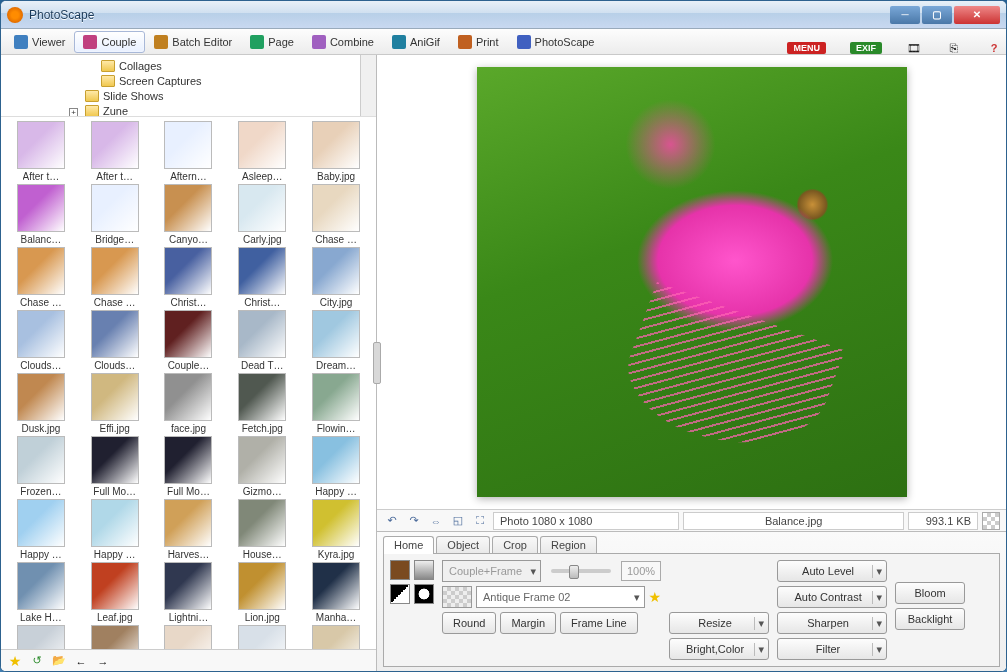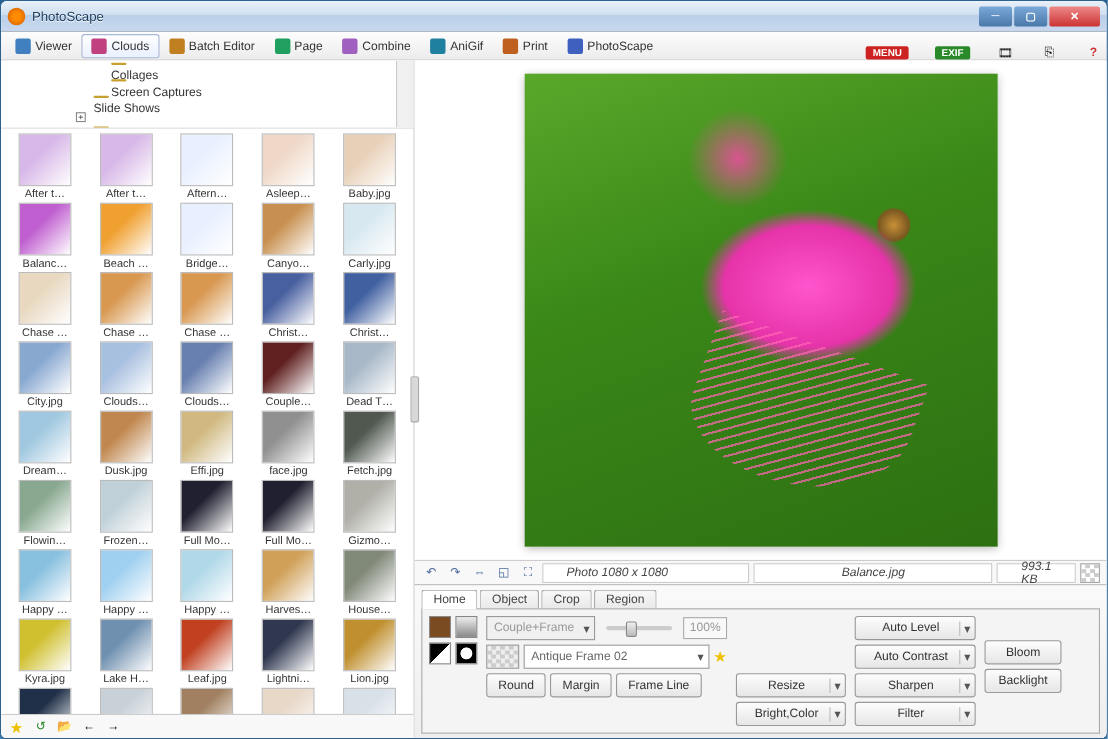--- a/index.html
+++ b/index.html
@@ -22,21 +22,21 @@
 .right-icons { display: flex; gap: 24px; align-items: center; margin-top: 13px; }
 .badge { padding: 1px 6px; border-radius: 2px; font-size: 9px; font-weight: bold; color: #fff; }
 .badge.menu { background: #c22; }
 .badge.exif { background: #2a8a2a; }
 .small-icon { width: 16px; height: 16px; display: flex; align-items: center; justify-content: center; cursor: pointer; }
 
 .content { flex: 1; display: flex; background: #fff; overflow: hidden; }
 .left-panel { width: 376px; display: flex; flex-direction: column; border-right: 1px solid #bbb; }
 .tree { height: 62px; overflow: hidden; padding: 2px 4px; border-bottom: 1px solid #ddd; position: relative; }
 .tree-scroll { position: absolute; right: 0; top: 0; bottom: 0; width: 16px; background: #f0f0f0; border-left: 1px solid #ccc; }
-.tree-item { display: flex; align-items: flex-start; gap: 4px; padding: 0 0 0 96px; height: 15px; color: #333; cursor: pointer; flex-direction: column; }
+.tree-item { display: flex; align-items: flex-end; gap: 4px; padding: 0 0 0 96px; height: 15px; color: #333; cursor: pointer; }
 .tree-item .folder { width: 14px; height: 12px; background: linear-gradient(180deg, #ffe9a8, #f0c850); border: 1px solid #c8a030; border-radius: 1px; }
 .tree-item.sub { padding-left: 80px; }
 .tree-item .expand { width: 9px; height: 9px; border: 1px solid #888; display: inline-flex; align-items: center; justify-content: center; font-size: 8px; line-height: 1; margin-left: -16px; margin-right: 3px; background: #fff; }
 
 .thumbs-container { flex: 1; position: relative; overflow: hidden; }
 .thumbs { display: grid; grid-template-columns: repeat(5, 1fr); gap: 2px 2px; padding: 4px; overflow-y: auto; height: 100%; align-content: start; }
 .thumb { display: flex; flex-direction: column; align-items: center; cursor: pointer; }
 .thumb-img { width: 48px; height: 48px; border: 1px solid #bbb; background: #eee; display: flex; align-items: center; justify-content: center; overflow: hidden; }
 .thumb-label { font-size: 10px; color: #333; max-width: 52px; overflow: hidden; text-overflow: ellipsis; white-space: nowrap; text-align: center; margin-top: 2px; }
 
@@ -49,21 +49,21 @@
   radial-gradient(ellipse 140px 100px at 60% 45%, #ff55cc 0%, #e633aa 55%, rgba(230,51,170,0) 70%),
   radial-gradient(circle 20px at 78% 32%, #c89038 0%, #7a5820 70%, rgba(0,0,0,0) 80%),
   radial-gradient(circle 60px at 45% 18%, #d85590 0%, rgba(216,85,144,0) 75%),
   linear-gradient(160deg, #5aa82a 0%, #3a8818 40%, #2d7012 100%);
   position: relative; box-shadow: 0 2px 8px rgba(0,0,0,.3); }
 .photo::after { content:""; position:absolute; left:42%; top:50%; width:200px; height:130px; background:
   repeating-linear-gradient(145deg, rgba(255,100,180,.7) 0 2px, transparent 2px 8px); transform-origin: top left; transform: rotate(20deg); border-radius: 0 0 60% 40%; }
 
 .info-bar { height: 22px; border-top: 1px solid #ccc; display: flex; align-items: center; gap: 4px; padding: 0 6px; background: #f8f8f8; }
 .ibtn { width: 18px; height: 18px; display:flex; align-items:center; justify-content:center; cursor:pointer; border-radius:2px; color:#4a6a9a; }
-.info-field { flex: 1; border: 1px solid #ccc; height: 18px; padding: 0 21px; display: flex; align-items: center; background: #fff; color: #444; font-style: italic; }
+.info-field { flex: 1; border: 1px solid #ccc; height: 18px; padding: 0 6px; display: flex; align-items: center; background: #fff; color: #444; }
 
 .controls { height: 140px; border-top: 1px solid #bbb; background: linear-gradient(180deg, #fafafa, #eee); padding: 4px 6px; display: flex; flex-direction: column; }
 .ctabs { display: flex; gap: 0; height: 22px; }
 .ctab { padding: 2px 10px; border: 1px solid #aaa; border-bottom: none; background: linear-gradient(180deg,#f8f8f8,#e8e8e8); border-radius: 3px 3px 0 0; cursor: pointer; color:#444; margin-right:2px; }
 .ctab.active { background: #fff; position: relative; z-index: 2; }
 .ctrl-body { flex: 1; border: 1px solid #aaa; background: #f4f4f4; margin-top: -1px; padding: 6px; display: flex; gap: 8px; }
 .swatches { display: grid; grid-template-columns: 20px 20px; grid-template-rows: 20px 20px; gap: 4px; }
 .sw { border:1px solid #888; }
 .frame-col { display:flex; flex-direction:column; gap:4px; flex:0 0 210px; }
 .dd { height:22px; border:1px solid #999; background:#fff; display:flex; align-items:center; padding:0 18px 0 6px; position:relative; color:#666; }
@@ -97,21 +97,21 @@
   </div>
 
   <div class="toolbar">
     <div id="main-tabs" style="display: flex;">
         <div class="tab-btn">
           <span class="tab-icon" style="background: rgb(64, 128, 192);"></span>
           <span>Viewer</span>
         </div>
         <div class="tab-btn active">
           <span class="tab-icon" style="background: rgb(192, 64, 128);"></span>
-          <span>Clouds</span>
+          <span>Couple</span>
         </div>
         <div class="tab-btn">
           <span class="tab-icon" style="background: rgb(192, 128, 32);"></span>
           <span>Batch Editor</span>
         </div>
         <div class="tab-btn">
           <span class="tab-icon" style="background: rgb(32, 160, 96);"></span>
           <span>Page</span>
         </div>
         <div class="tab-btn">
@@ -182,24 +182,20 @@
               <div class="thumb-img" style="background: linear-gradient(135deg, rgb(240, 216, 200) 40%, rgb(255, 255, 255) 100%);"></div>
               <div class="thumb-label">Asleep…</div>
             </div>
             <div class="thumb">
               <div class="thumb-img" style="background: linear-gradient(135deg, rgb(232, 208, 184) 40%, rgb(255, 255, 255) 100%);"></div>
               <div class="thumb-label">Baby.jpg</div>
             </div>
             <div class="thumb">
               <div class="thumb-img" style="background: linear-gradient(135deg, rgb(192, 96, 208) 40%, rgb(255, 255, 255) 100%);"></div>
               <div class="thumb-label">Balanc…</div>
-            </div>
-            <div class="thumb">
-              <div class="thumb-img" style="background: linear-gradient(135deg, rgb(240, 160, 48) 40%, rgb(255, 255, 255) 100%);"></div>
-              <div class="thumb-label">Beach …</div>
             </div>
             <div class="thumb">
               <div class="thumb-img" style="background: linear-gradient(135deg, rgb(232, 240, 255) 40%, rgb(255, 255, 255) 100%);"></div>
               <div class="thumb-label">Bridge…</div>
             </div>
             <div class="thumb">
               <div class="thumb-img" style="background: linear-gradient(135deg, rgb(200, 144, 80) 40%, rgb(255, 255, 255) 100%);"></div>
               <div class="thumb-label">Canyo…</div>
             </div>
             <div class="thumb">

